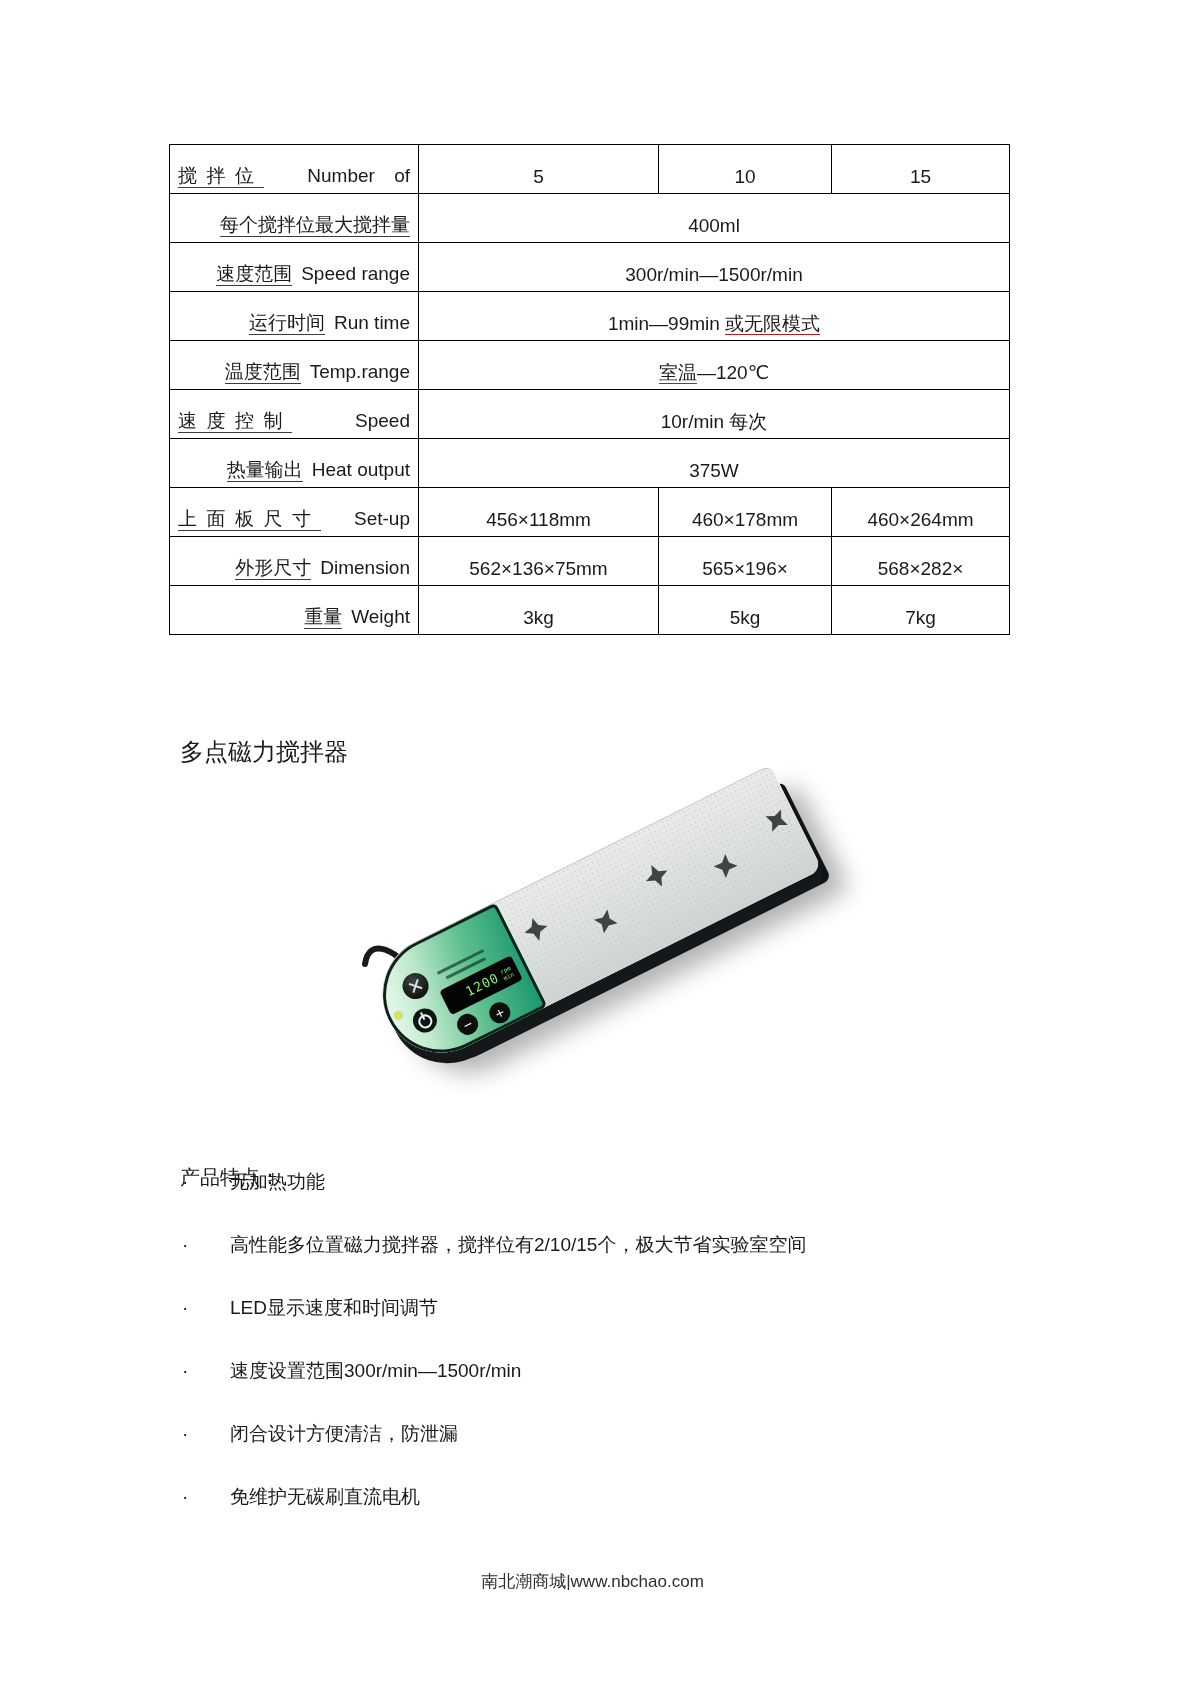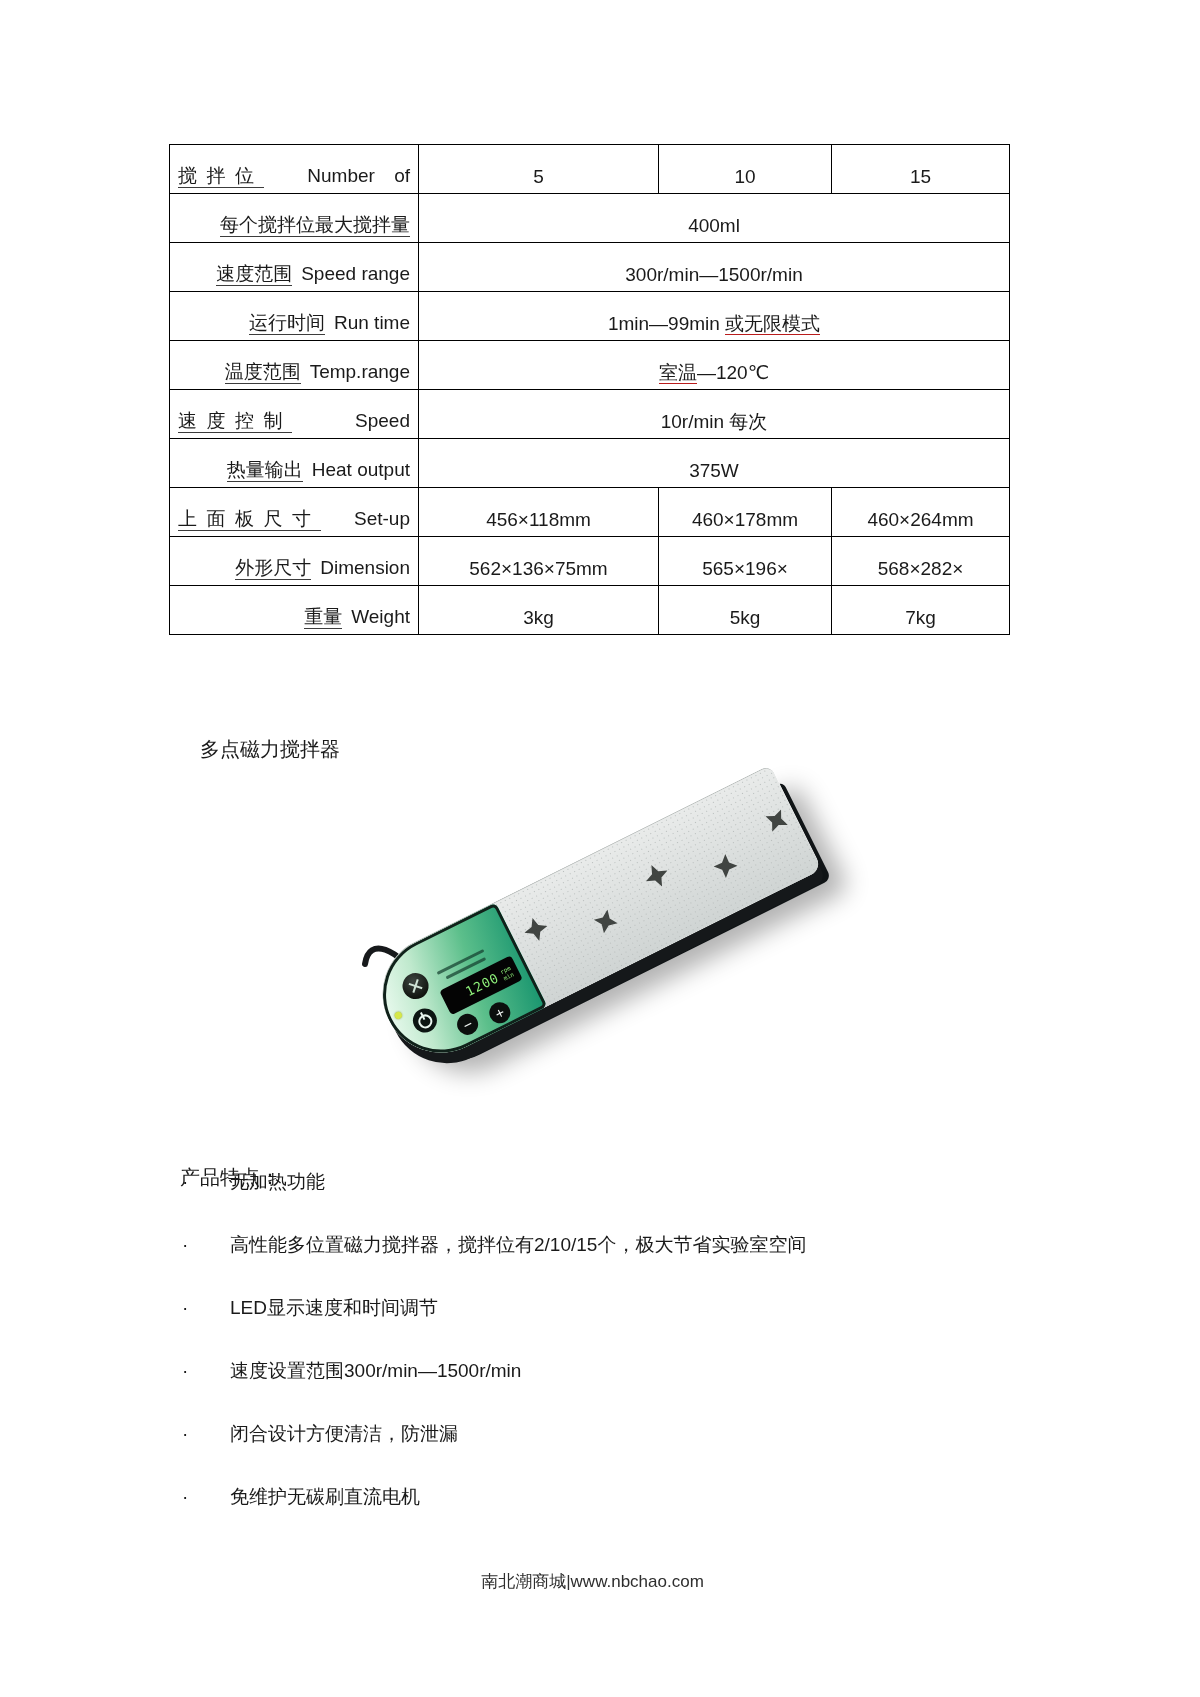--- a/index.html
+++ b/index.html
@@ -12,21 +12,21 @@
   td.lbl{padding-left:9px;font-size:20px;margin-top:16px;}
   td.val{text-align:center;}
   .lblwrap{display:flex;justify-content:flex-end;gap:9px;align-items:baseline;}
   .spread .lblwrap{justify-content:space-between;}
   .spread .cn{letter-spacing:0.5em;}
   .spread .en{word-spacing:14px;}
   .cn{border-bottom:1px solid #3c3c3c;padding-bottom:0px;white-space:nowrap;}
   .useg{border-bottom:1px solid #b91c1c;}
 
   
-  .h-product{position:absolute;left:180px;top:736px;font-size:20px;margin-left:20px;}
+  .h-product{position:absolute;left:180px;top:736px;font-size:24px;}
   .h-features{position:absolute;left:180px;top:1164px;font-size:20px;}
   ul.features{position:absolute;left:180px;top:1169px;margin:0;padding:0;list-style:none;width:900px;}
   ul.features li{position:relative;padding-left:50px;margin-bottom:37px;font-size:19px;line-height:26px;}
   ul.features .dot{position:absolute;left:2px;top:0;font-size:19px;}
   .footer{position:absolute;left:0;top:1570px;width:1185px;text-align:center;font-size:17px;color:#2e2e2e;}
 
   
   .device{position:absolute;left:345px;top:760px;width:480px;height:330px;}
   .cord{position:absolute;left:12px;top:130px;width:130px;height:110px;}
   .cord path{fill:none;stroke:#17191b;stroke-width:6;stroke-linecap:round;}

